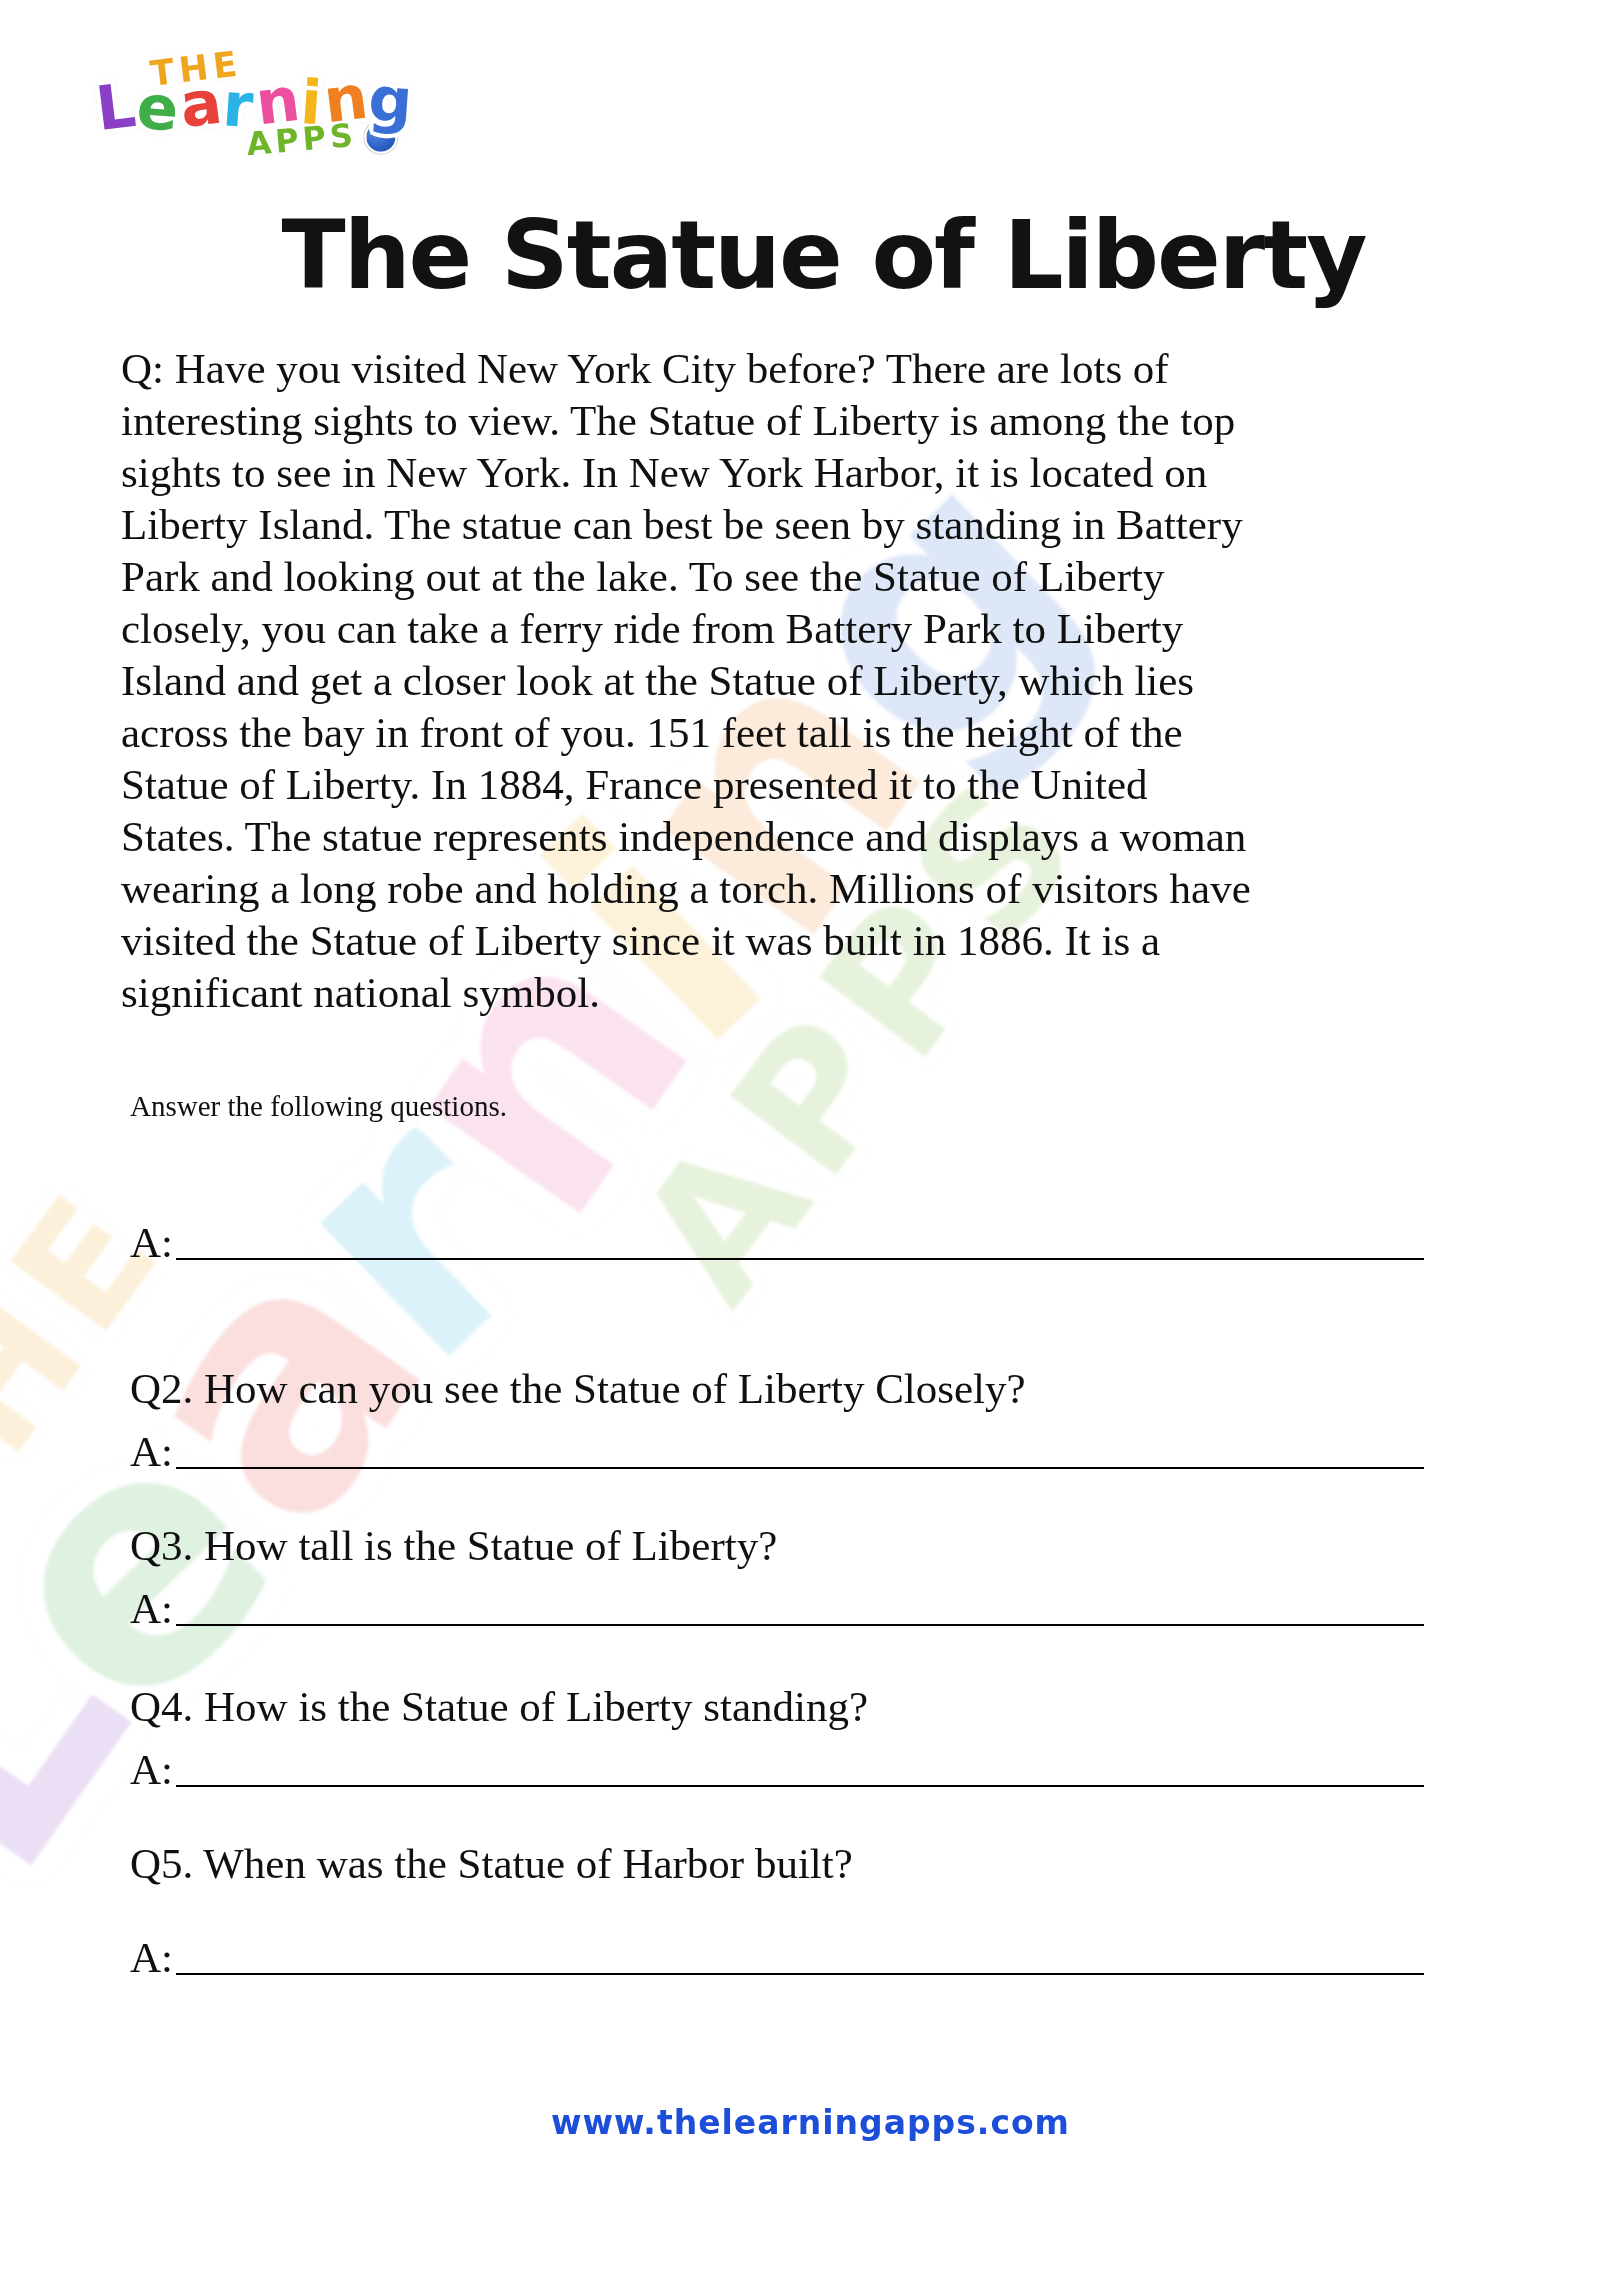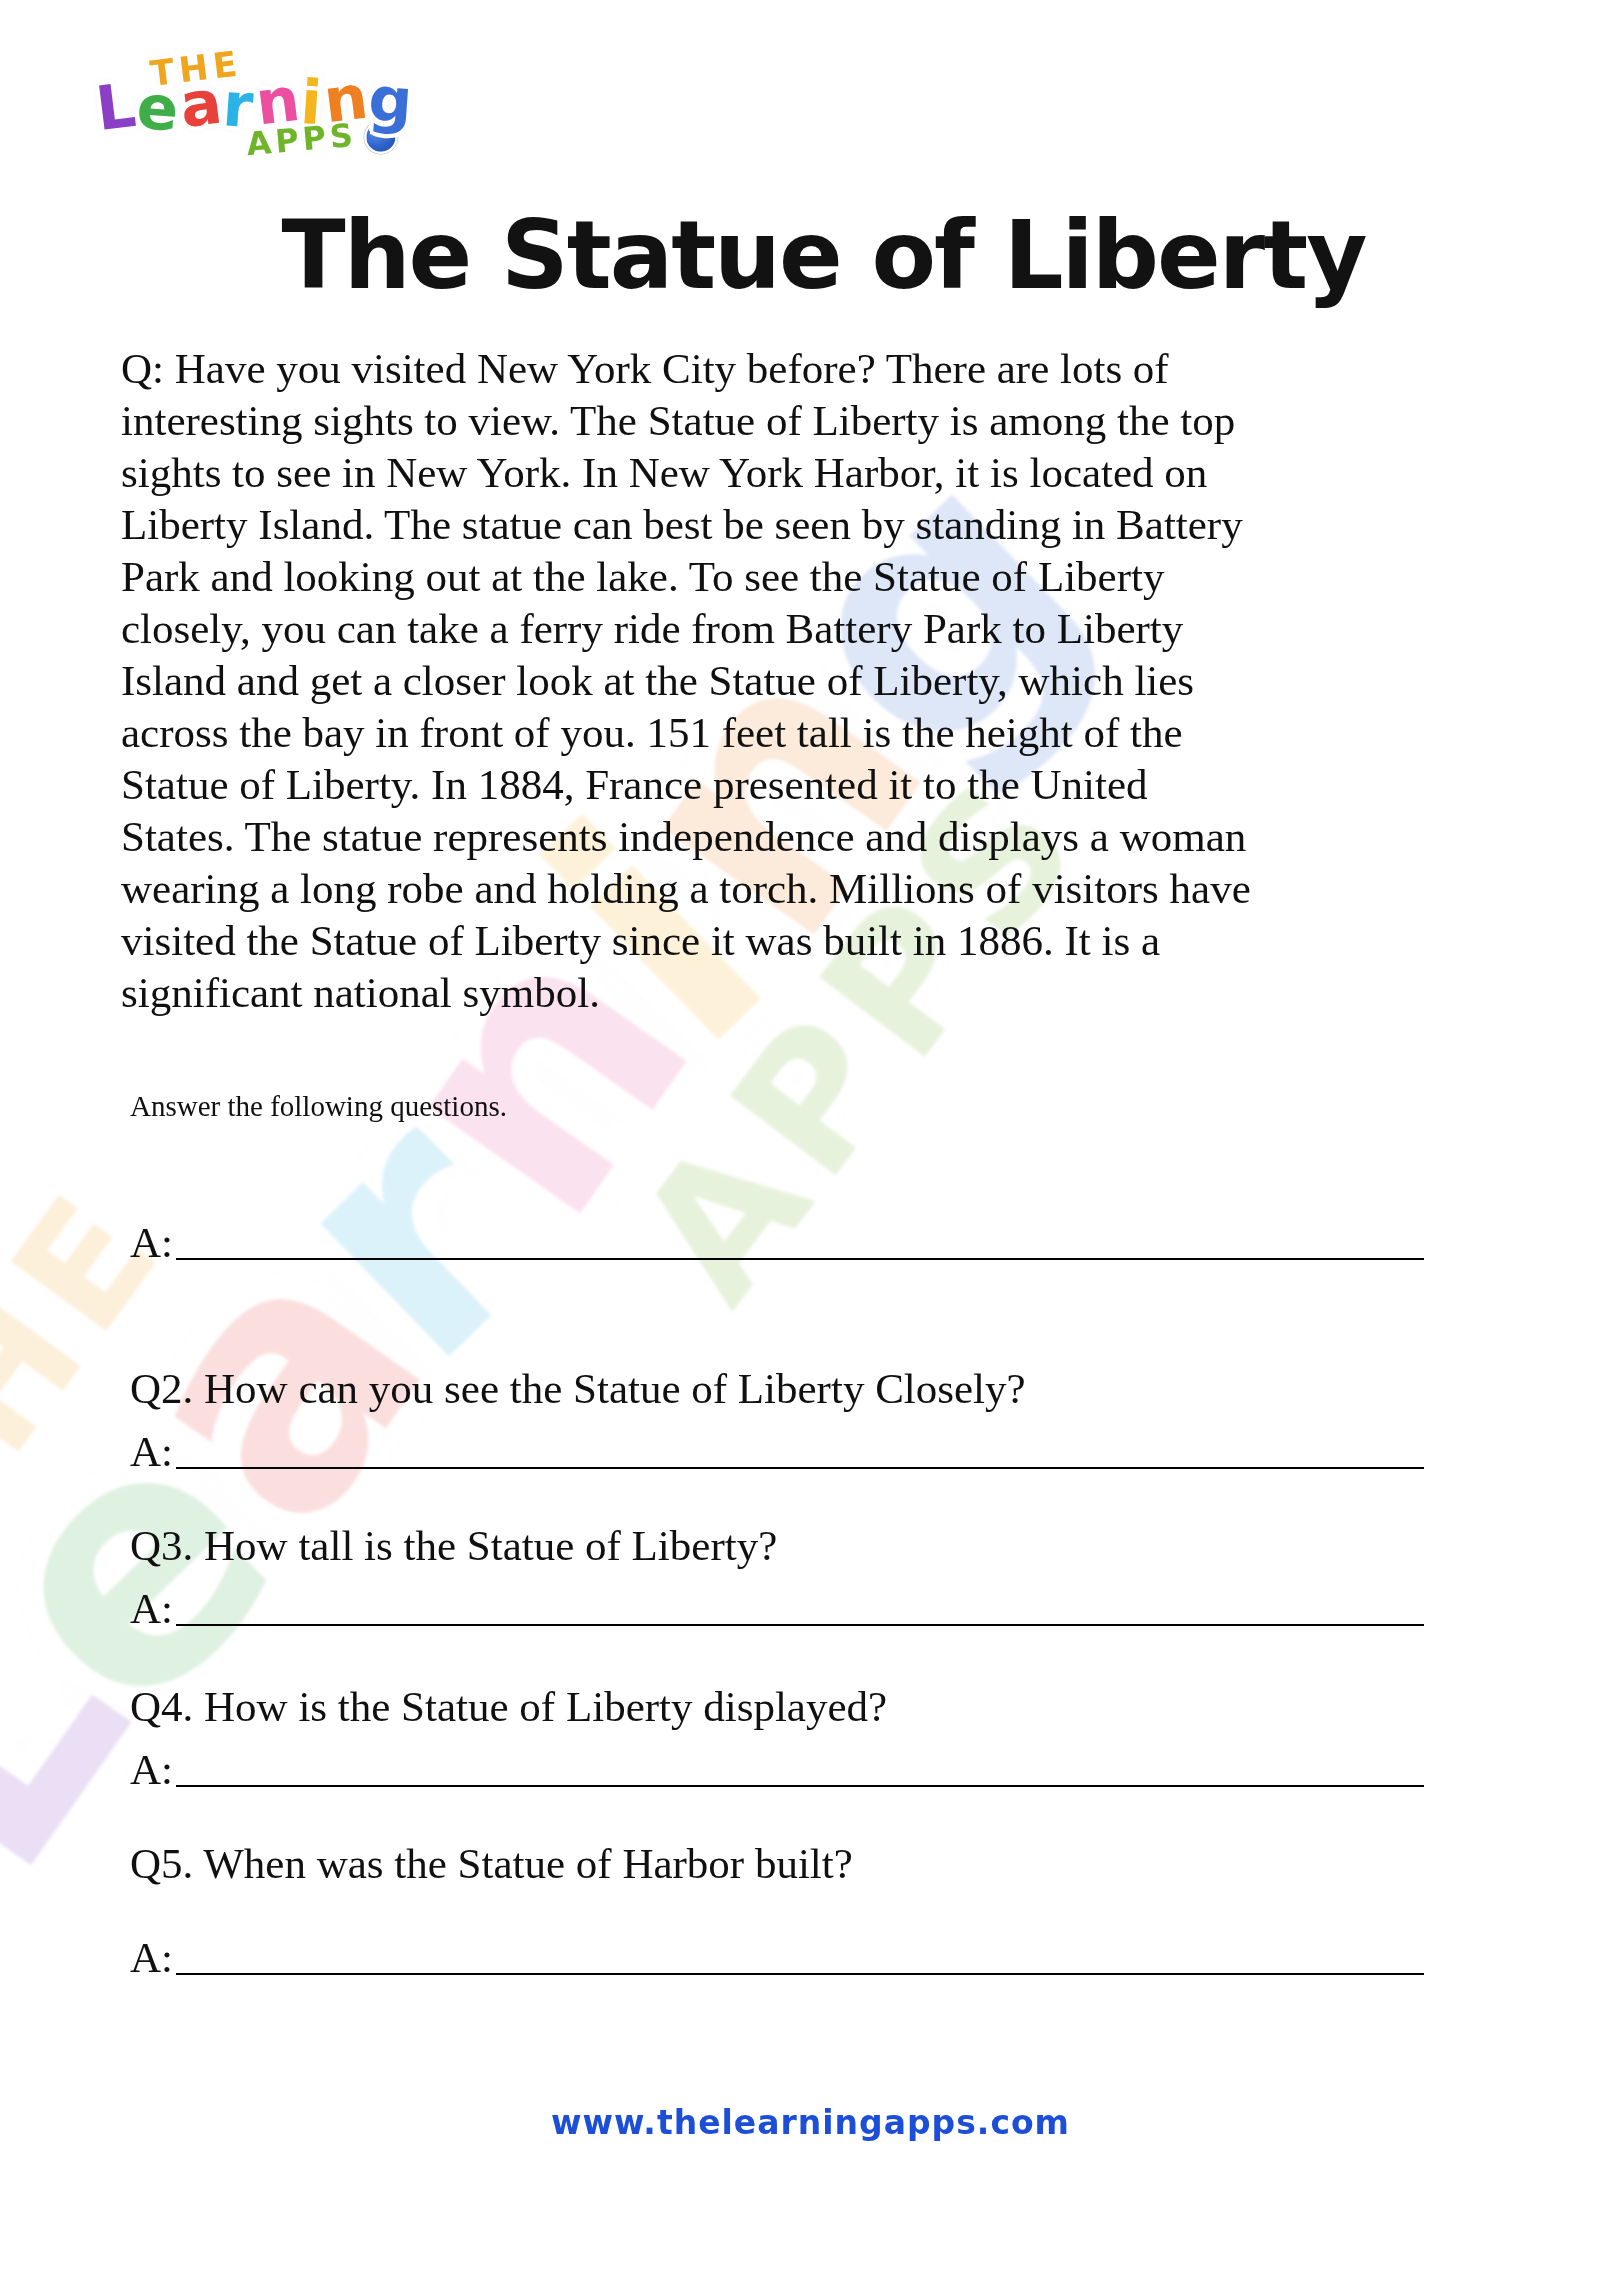--- a/index.html
+++ b/index.html
@@ -166,21 +166,21 @@
 
     <div class="qblock">
       <div class="q-label">Q3. How tall is the Statue of Liberty?</div>
       <div class="answer-row">
         <span class="a-prefix">A:</span>
         <span class="a-line"></span>
       </div>
     </div>
 
     <div class="qblock">
-      <div class="q-label">Q4. How is the Statue of Liberty displayed?</div>
+      <div class="q-label">Q4. How is the Statue of Liberty standing?</div>
       <div class="answer-row">
         <span class="a-prefix">A:</span>
         <span class="a-line"></span>
       </div>
     </div>
 
     <div class="qblock">
       <div class="q-label">Q5. When was the Statue of Harbor built?</div>
       <div class="answer-row">
         <span class="a-prefix">A:</span>

